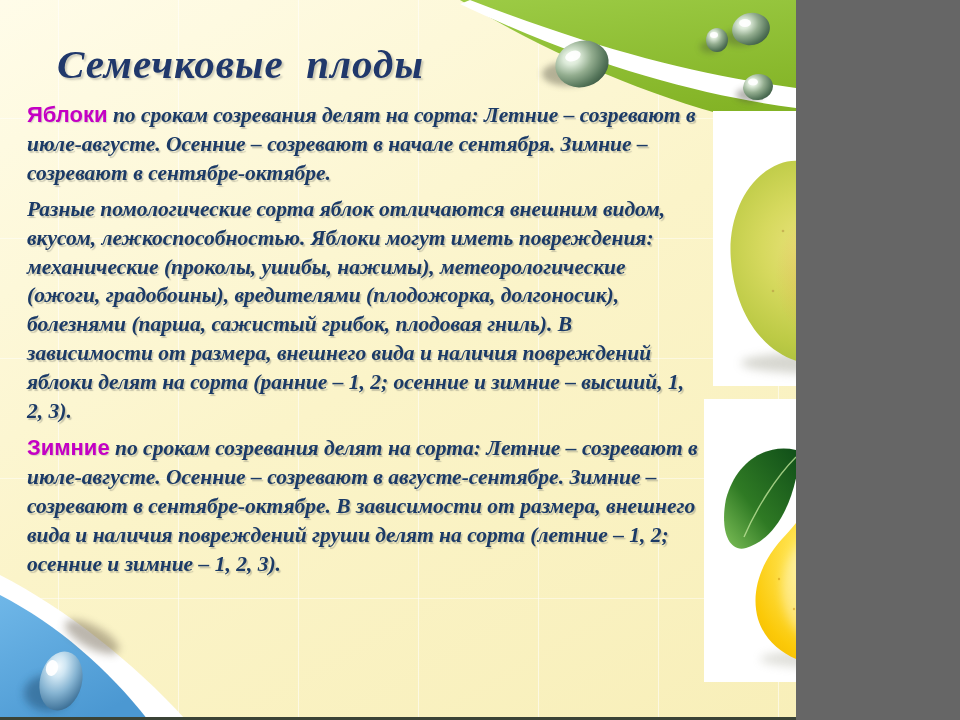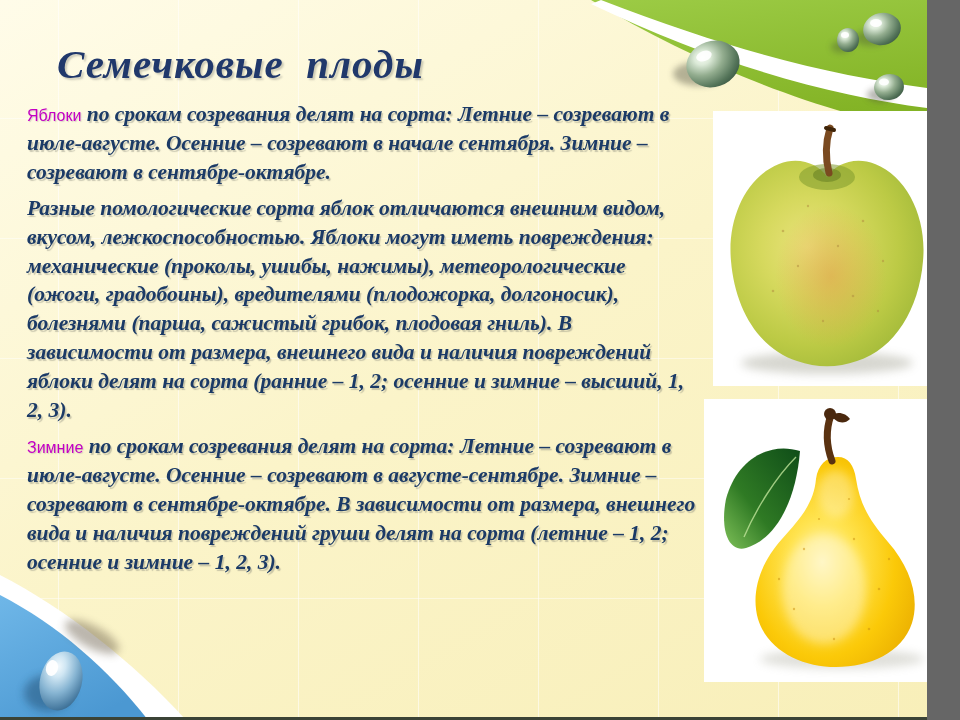--- a/index.html
+++ b/index.html
@@ -1,17 +1,17 @@
 <!DOCTYPE html>
 <html><head>
 <meta charset="utf-8">
 <style>
   html,body{margin:0;padding:0;background:#666;}
   .slide{
-    position:relative; width:927px; height:720px; overflow:hidden;
+    position:relative; width:796px; height:720px; overflow:hidden;
     background:linear-gradient(150deg,#fffce9 0%, #fbf4c9 50%, #f8efb9 100%);
     font-family:"Liberation Serif","DejaVu Serif",serif;
   }
   .bg-grid{
     position:absolute; inset:0; pointer-events:none;
     background-image:
       linear-gradient(to right, rgba(255,255,255,.55) 1px, transparent 1px),
       linear-gradient(to bottom, rgba(255,255,255,.45) 1px, transparent 1px);
     background-size:120px 120px, 120px 120px;
     background-position:58px 0, 0 118px;
@@ -31,22 +31,22 @@
   }
   .text-block p{
     margin:0 0 7px 0;
     font-size:21.5px; line-height:1.345;
     font-weight:bold; font-style:italic;
     color:#1B3A66;
     text-shadow:1.5px 1.5px 1px rgba(140,140,125,.45);
   }
   .lead{
     font-family:"Liberation Sans","DejaVu Sans",sans-serif;
-    font-style:normal; font-weight:normal;
-    font-size:16px; color:#C400C4;
+    font-style:normal; font-weight:bold;
+    font-size:22px; color:#C400C4;
     text-shadow:1px 1px 1px rgba(150,140,140,.35);
   }
   .photo{
     position:absolute; background:#fff; z-index:3; margin:0;
   }
   #apple-photo{left:713px; top:111px; width:228px; height:275px;}
   #pear-photo{left:704px; top:399px; width:236px; height:283px;}
   .photo svg{display:block; width:100%; height:100%;}
   .bottom-line{
     position:absolute; left:0; bottom:0; width:100%; height:3px;

